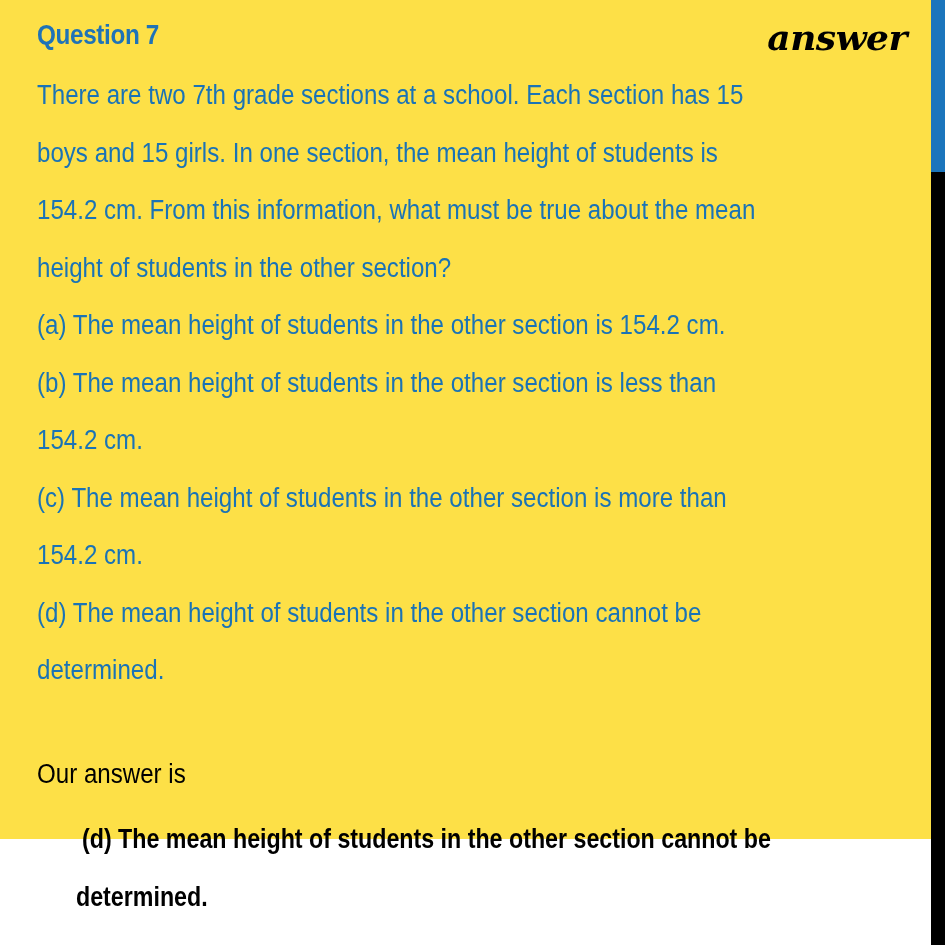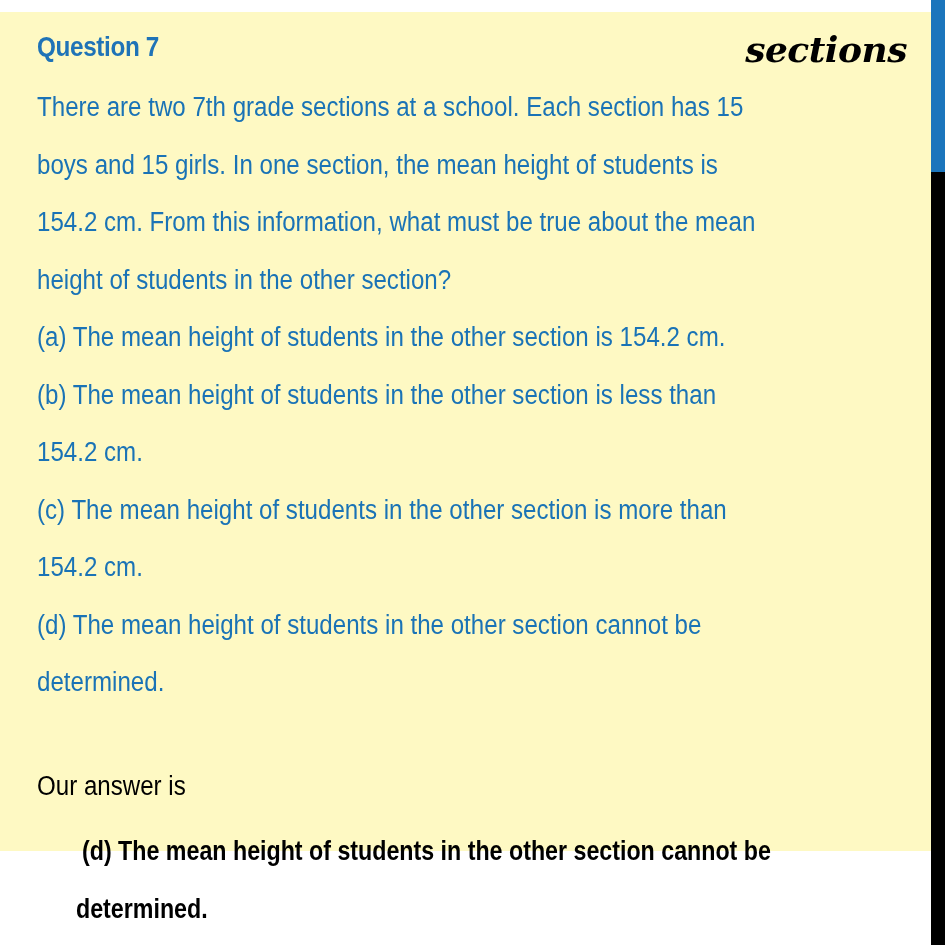--- a/index.html
+++ b/index.html
@@ -1,17 +1,17 @@
 <!DOCTYPE html>
 <html><head>
 <meta charset="utf-8">
 <style>
   html, body { margin: 0; padding: 0; background: #ffffff; }
   body { width: 945px; height: 945px; position: relative; overflow: hidden; }
-  .page { position: absolute; left: 0; top: 12px; width: 931px; height: 839px; background: #fef9c3; }
+  .page { position: absolute; left: 0; top: 0; width: 931px; height: 839px; background: #fde047; }
   .title {
     position: absolute; left: 37px; top: 20px;
     font-family: "Liberation Sans", sans-serif; font-weight: bold;
     font-size: 27px; color: #1f73b7; letter-spacing: -0.4px;
     transform: scaleX(0.9); transform-origin: left top;
   }
   .logo {
     position: absolute; right: 24px; top: 16px;
     font-family: "DejaVu Serif", serif; font-style: italic; font-weight: bold;
     font-size: 36px; color: #000; letter-spacing: -0.5px;
@@ -33,21 +33,21 @@
     transform: scaleX(0.86); transform-origin: left top;
   }
   .bar-blue { position: absolute; left: 931px; top: 0; width: 14px; height: 172px; background: #1b75bc; }
   .bar-black { position: absolute; left: 931px; top: 172px; width: 14px; height: 773px; background: #000; }
 </style>
 </head>
 <body>
 
 <div class="page">
   <div class="title">Question 7</div>
-  <div class="logo">sections</div>
+  <div class="logo">answer</div>
 
   <div class="line" style="top:80px">There are two 7th grade sections at a school. Each section has 15</div>
   <div class="line" style="top:138px">boys and 15 girls. In one section, the mean height of students is</div>
   <div class="line" style="top:195px">154.2 cm. From this information, what must be true about the mean</div>
   <div class="line" style="top:253px">height of students in the other section?</div>
 
   <div class="line" style="top:310px">(a) The mean height of students in the other section is 154.2 cm.</div>
   <div class="line" style="top:368px">(b) The mean height of students in the other section is less than</div>
   <div class="line" style="top:425px">154.2 cm.</div>
   <div class="line" style="top:483px">(c) The mean height of students in the other section is more than</div>

